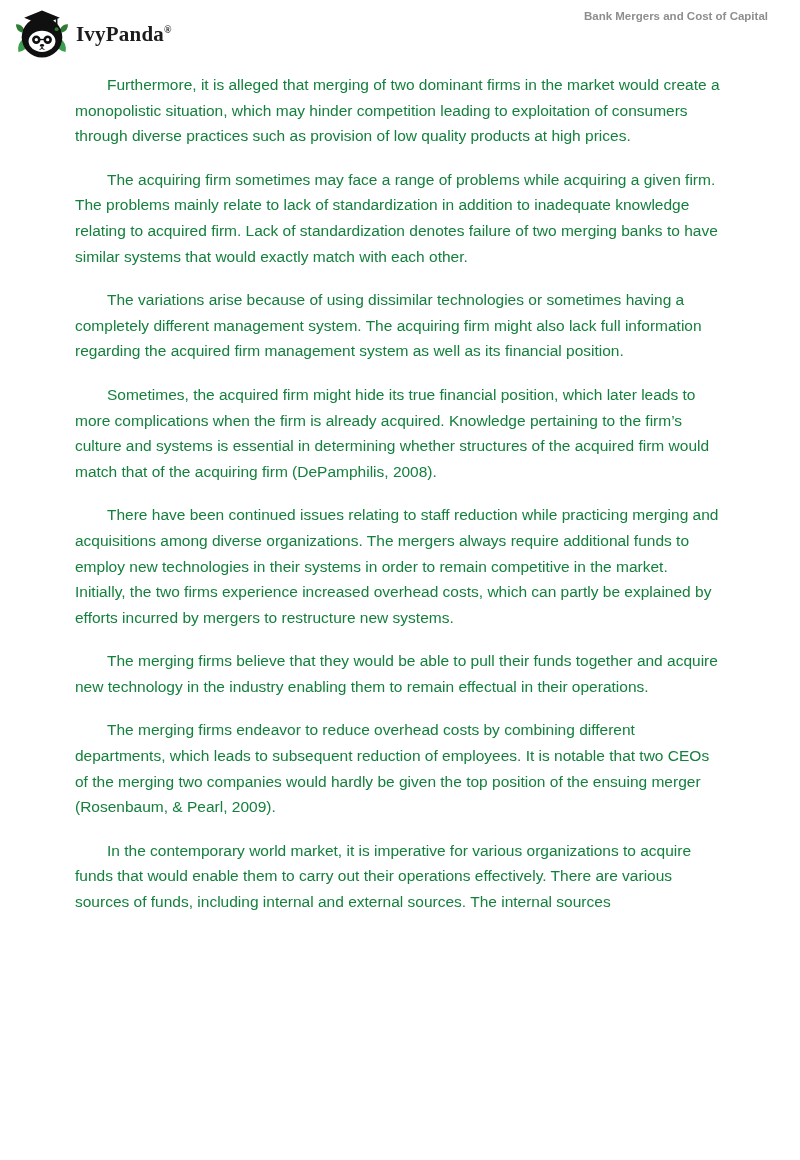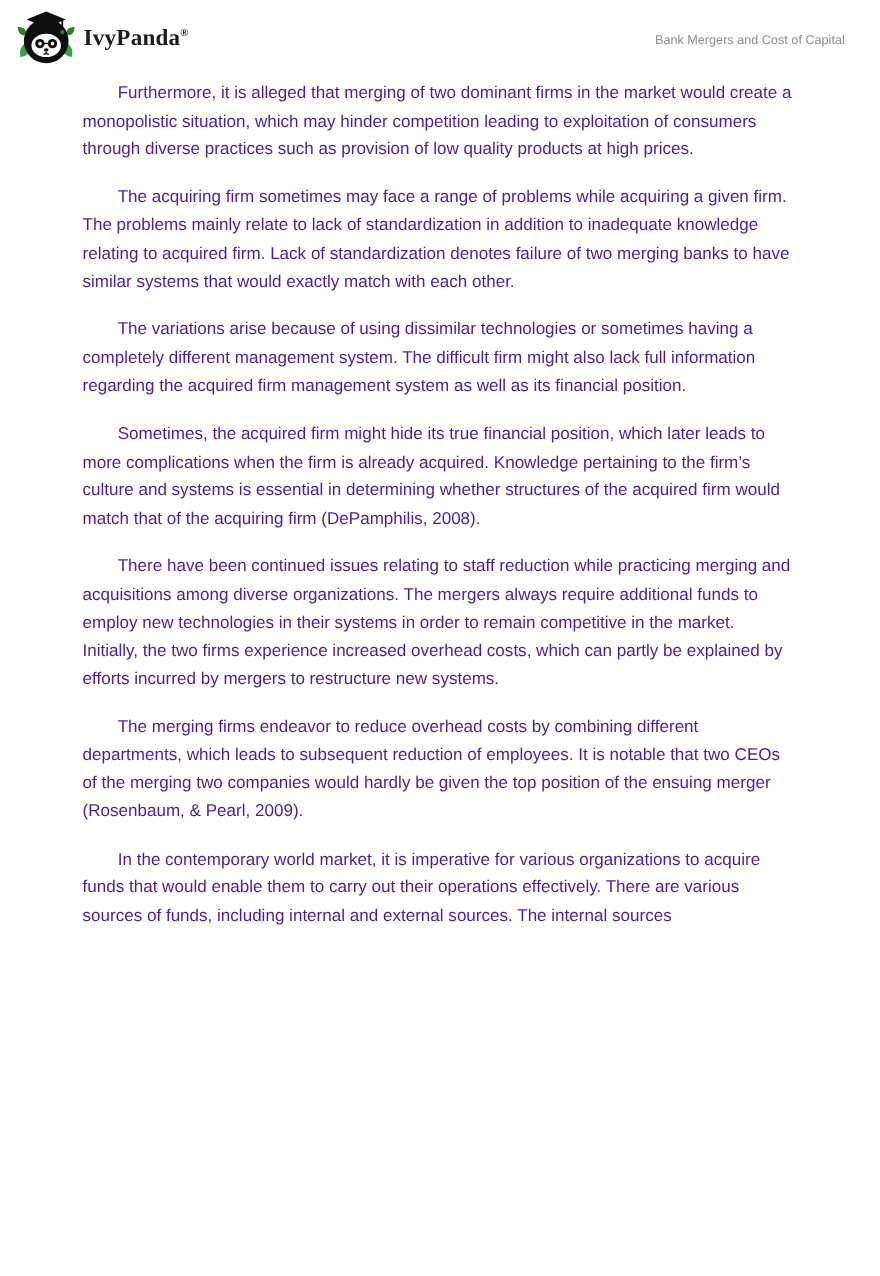--- a/index.html
+++ b/index.html
@@ -36,33 +36,34 @@
     font-size: 21px;
     color: #1c1c1c;
     letter-spacing: 0.2px;
   }
   .brand-name sup {
     font-size: 10px;
     font-weight: bold;
     vertical-align: super;
   }
   .doc-title {
-    margin-top: 23px;
+    margin-top: 2px;
     font-size: 11.5px;
     color: #8e8e8e;
+    font-weight: bold;
   }
 
   
   .essay {
     padding: 12px 78px 0 75px;
   }
   .essay p {
     font-size: 15.5px;
     line-height: 25.6px;
-    color: #4c1d95;
+    color: #15803d;
     text-indent: 32px;
     margin: 0 0 18px 0;
     text-align: left;
   }
 
   
   .footer {
     position: absolute;
     bottom: 14px;
     right: 32px;
@@ -106,21 +107,22 @@
         </svg>
       </span>
       <span class="brand-name"><span>IvyPanda</span><sup>®</sup></span>
     </div>
     <div class="doc-title">Bank Mergers and Cost of Capital</div>
   </header>
 
   <main class="essay">
     <p>Furthermore, it is alleged that merging of two dominant firms in the market would create a monopolistic situation, which may hinder competition leading to exploitation of consumers through diverse practices such as provision of low quality products at high prices.</p>
     <p>The acquiring firm sometimes may face a range of problems while acquiring a given firm. The problems mainly relate to lack of standardization in addition to inadequate knowledge relating to acquired firm. Lack of standardization denotes failure of two merging banks to have similar systems that would exactly match with each other.</p>
-    <p>The variations arise because of using dissimilar technologies or sometimes having a completely different management system. The difficult firm might also lack full information regarding the acquired firm management system as well as its financial position.</p>
+    <p>The variations arise because of using dissimilar technologies or sometimes having a completely different management system. The acquiring firm might also lack full information regarding the acquired firm management system as well as its financial position.</p>
     <p>Sometimes, the acquired firm might hide its true financial position, which later leads to more complications when the firm is already acquired. Knowledge pertaining to the firm’s culture and systems is essential in determining whether structures of the acquired firm would match that of the acquiring firm (DePamphilis, 2008).</p>
     <p>There have been continued issues relating to staff reduction while practicing merging and acquisitions among diverse organizations. The mergers always require additional funds to employ new technologies in their systems in order to remain competitive in the market. Initially, the two firms experience increased overhead costs, which can partly be explained by efforts incurred by mergers to restructure new systems.</p>
+    <p>The merging firms believe that they would be able to pull their funds together and acquire new technology in the industry enabling them to remain effectual in their operations.</p>
     <p>The merging firms endeavor to reduce overhead costs by combining different departments, which leads to subsequent reduction of employees. It is notable that two CEOs of the merging two companies would hardly be given the top position of the ensuing merger (Rosenbaum, &amp; Pearl, 2009).</p>
     <p>In the contemporary world market, it is imperative for various organizations to acquire funds that would enable them to carry out their operations effectively. There are various sources of funds, including internal and external sources. The internal sources</p>
   </main>
 
 
 </div>
 
 </body></html>

